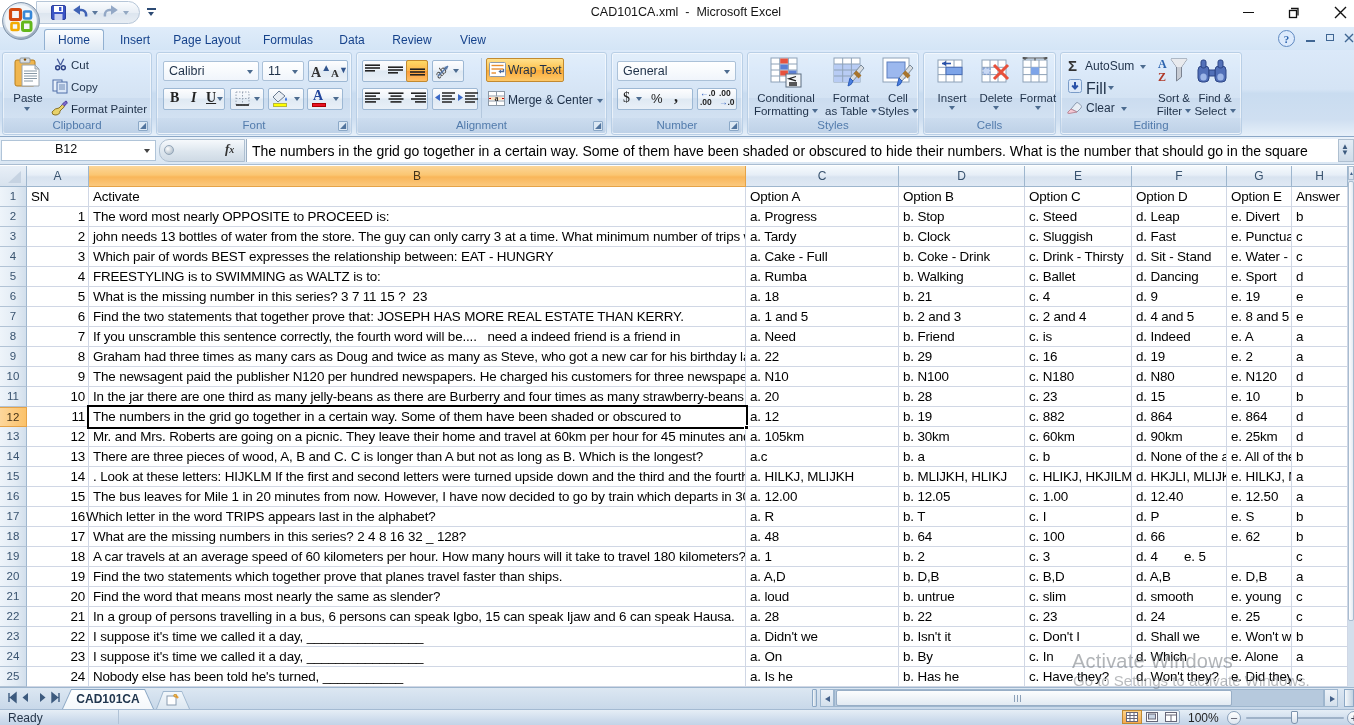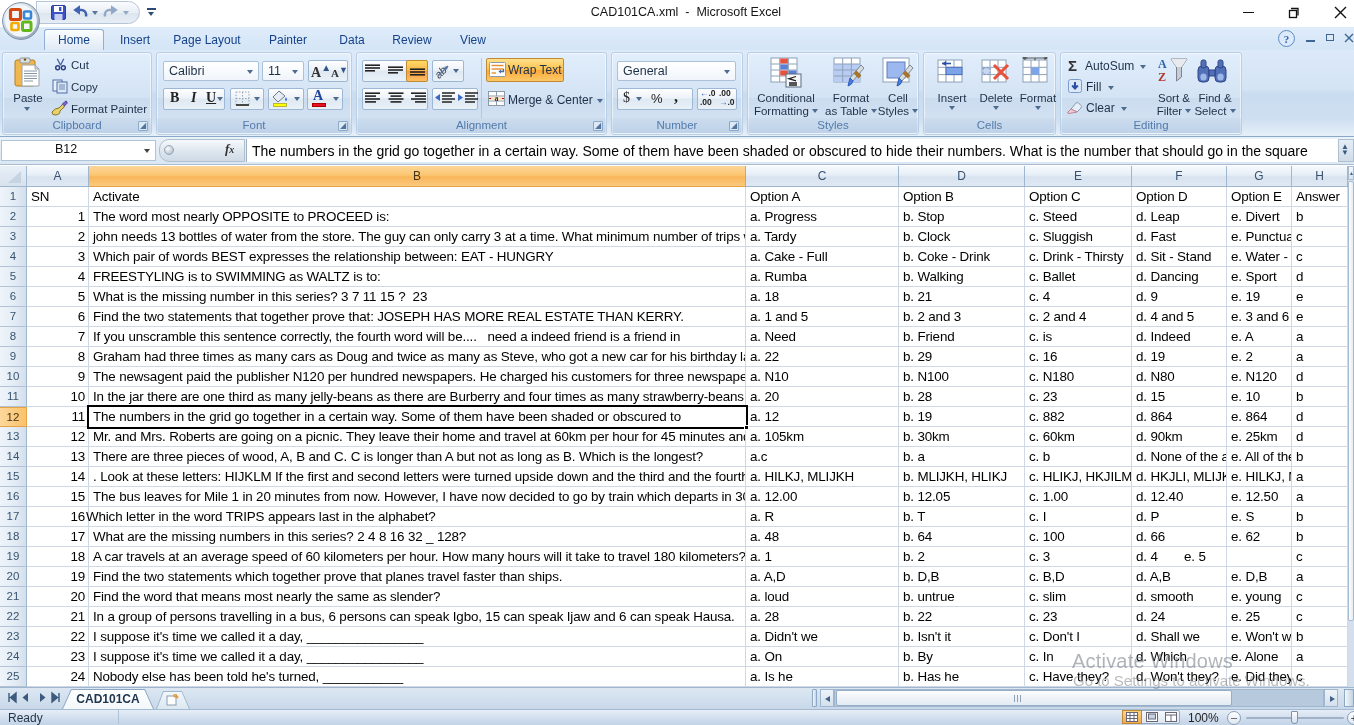--- a/index.html
+++ b/index.html
@@ -67,21 +67,21 @@
 <rect x="8.5" y="7.5" width="10" height="10" rx="1.5" fill="none" stroke="#d44a10" stroke-width="3.2"></rect>
 <rect x="22" y="9.5" width="7" height="7" rx="1" fill="none" stroke="#3787d8" stroke-width="2.6"></rect>
 <rect x="9.5" y="21" width="7" height="7" rx="1" fill="none" stroke="#f3ab00" stroke-width="2.6"></rect>
 <rect x="20.5" y="20" width="8.5" height="8.5" rx="1.5" fill="none" stroke="#63b71c" stroke-width="3"></rect>
 </g>
   </svg>
 <div class="abs" style="left:44px;top:29px;width:60px;height:21px;background:linear-gradient(#fbfdfe,#edf3fa 50%,#dfeaf5);border:1px solid #91b0d1;border-bottom:none;border-radius:3px 3px 0 0"></div>
 <div class="tab" style="left:44px;width:60px;padding:0">Home</div>
 <div class="tab" style="left:112px;width:46px;padding:0">Insert</div>
 <div class="tab" style="left:168px;width:78px;padding:0">Page Layout</div>
-<div class="tab" style="left:256px;width:64px;padding:0">Painter</div>
+<div class="tab" style="left:256px;width:64px;padding:0">Formulas</div>
 <div class="tab" style="left:330px;width:44px;padding:0">Data</div>
 <div class="tab" style="left:384px;width:56px;padding:0">Review</div>
 <div class="tab" style="left:450px;width:46px;padding:0">View</div>
 <svg class="abs" style="left:1278px;top:30px" width="17" height="17">
     <circle cx="8.5" cy="8.5" r="8" fill="#dceafc" stroke="#5e88c0"></circle>
     <text x="8.5" y="12.5" font-size="11" font-weight="bold" fill="#2a62ad" text-anchor="middle" font-family="Liberation Serif">?</text>
   </svg>
 <div class="abs" style="left:1306px;top:40px;width:9px;height:1.5px;background:#3f6693"></div>
 <div class="abs" style="left:1326px;top:34px;width:8px;height:7px;border:1.4px solid #3f6693"></div>
 <svg class="abs" style="left:1344px;top:33px" width="10" height="10">
@@ -368,21 +368,21 @@
 <div class="grp" style="left:1060px;top:52px;width:182px;height:83px">
     <div class="grplabel">Editing</div>
   </div>
 <div class="abs" style="left:1068px;top:57px;font-size:15px;font-weight:bold;color:#333">Σ</div>
 <div class="abs" style="left:1085px;top:59px;font-size:12px;color:#1e3048">AutoSum</div>
 <div class="dd abs" style="left:1140px;top:65px"></div>
 <svg class="ribicon" style="left:1068px;top:79px" width="14" height="14" viewBox="0 0 14 14">
     <rect x="0.5" y="0.5" width="13" height="13" rx="2" fill="#dce8f8" stroke="#7a9cc8"></rect>
     <path d="M7 3 v6 M4.2 6.5 L7 9.5 L9.8 6.5" stroke="#2a51a8" stroke-width="2" fill="none"></path>
   </svg>
-<div class="abs" style="left:1086px;top:80px;font-size:12px;color:#1e3048">Fill</div>
+<div class="abs" style="left:1086px;top:80px;font-size:16px;color:#1e3048">Fill</div>
 <div class="dd abs" style="left:1108px;top:86px"></div>
 <svg class="ribicon" style="left:1066px;top:101px" width="16" height="13" viewBox="0 0 16 13">
     <path d="M5 8 L10 2 Q11 1 12.5 2 L15 4.5 Q16 5.5 15 7 L11 11 Z" fill="#e8eef5" stroke="#8a9ab0"></path>
     <path d="M5 8 L2 11 Q1 12.5 3 12.5 L11 11 Z" fill="#f5c9d4" stroke="#b88a9a"></path>
   </svg>
 <div class="abs" style="left:1086px;top:101px;font-size:12px;color:#1e3048">Clear</div>
 <div class="dd abs" style="left:1121px;top:107px"></div>
 <svg class="ribicon" style="left:1158px;top:57px" width="30" height="30" viewBox="0 0 30 30">
 <text x="0" y="11" font-size="12" font-weight="bold" fill="#2a62ad" font-family="Liberation Serif">A</text>
 <text x="0" y="24" font-size="12" font-weight="bold" fill="#b03a2a" font-family="Liberation Serif">Z</text>
@@ -535,21 +535,21 @@
 <div class="abs" style="left:1025px;top:307px;width:107px;height:20px;border-right:1px solid #d0d7e5;border-bottom:1px solid #d0d7e5"></div>
 <div class="abs" style="left:1132px;top:307px;width:95px;height:20px;border-right:1px solid #d0d7e5;border-bottom:1px solid #d0d7e5"></div>
 <div class="abs" style="left:1227px;top:307px;width:65px;height:20px;border-right:1px solid #d0d7e5;border-bottom:1px solid #d0d7e5"></div>
 <div class="abs" style="left:1292px;top:307px;width:56px;height:20px;border-right:1px solid #d0d7e5;border-bottom:1px solid #d0d7e5"></div>
 <div class="cell cellr" style="left:27px;top:307px;width:62px;height:20px">6</div>
 <div class="cell" style="left:89px;top:307px;width:656px;height:20px">Find the two statements that together prove that: JOSEPH HAS MORE REAL ESTATE THAN KERRY.</div>
 <div class="cell" style="left:746px;top:307px;width:152px;height:20px">a. 1 and 5</div>
 <div class="cell" style="left:899px;top:307px;width:125px;height:20px">b. 2 and 3</div>
 <div class="cell" style="left:1025px;top:307px;width:106px;height:20px">c. 2 and 4</div>
 <div class="cell" style="left:1132px;top:307px;width:94px;height:20px">d. 4 and 5</div>
-<div class="cell" style="left:1227px;top:307px;width:64px;height:20px">e. 3 and 6</div>
+<div class="cell" style="left:1227px;top:307px;width:64px;height:20px">e. 8 and 5</div>
 <div class="cell" style="left:1292px;top:307px;width:55px;height:20px">e</div>
 <div class="rhdr" style="top:327px;height:20px">8</div>
 <div class="abs" style="left:27px;top:327px;width:62px;height:20px;border-right:1px solid #d0d7e5;border-bottom:1px solid #d0d7e5"></div>
 <div class="abs" style="left:89px;top:327px;width:657px;height:20px;border-right:1px solid #d0d7e5;border-bottom:1px solid #d0d7e5"></div>
 <div class="abs" style="left:746px;top:327px;width:153px;height:20px;border-right:1px solid #d0d7e5;border-bottom:1px solid #d0d7e5"></div>
 <div class="abs" style="left:899px;top:327px;width:126px;height:20px;border-right:1px solid #d0d7e5;border-bottom:1px solid #d0d7e5"></div>
 <div class="abs" style="left:1025px;top:327px;width:107px;height:20px;border-right:1px solid #d0d7e5;border-bottom:1px solid #d0d7e5"></div>
 <div class="abs" style="left:1132px;top:327px;width:95px;height:20px;border-right:1px solid #d0d7e5;border-bottom:1px solid #d0d7e5"></div>
 <div class="abs" style="left:1227px;top:327px;width:65px;height:20px;border-right:1px solid #d0d7e5;border-bottom:1px solid #d0d7e5"></div>
 <div class="abs" style="left:1292px;top:327px;width:56px;height:20px;border-right:1px solid #d0d7e5;border-bottom:1px solid #d0d7e5"></div>

